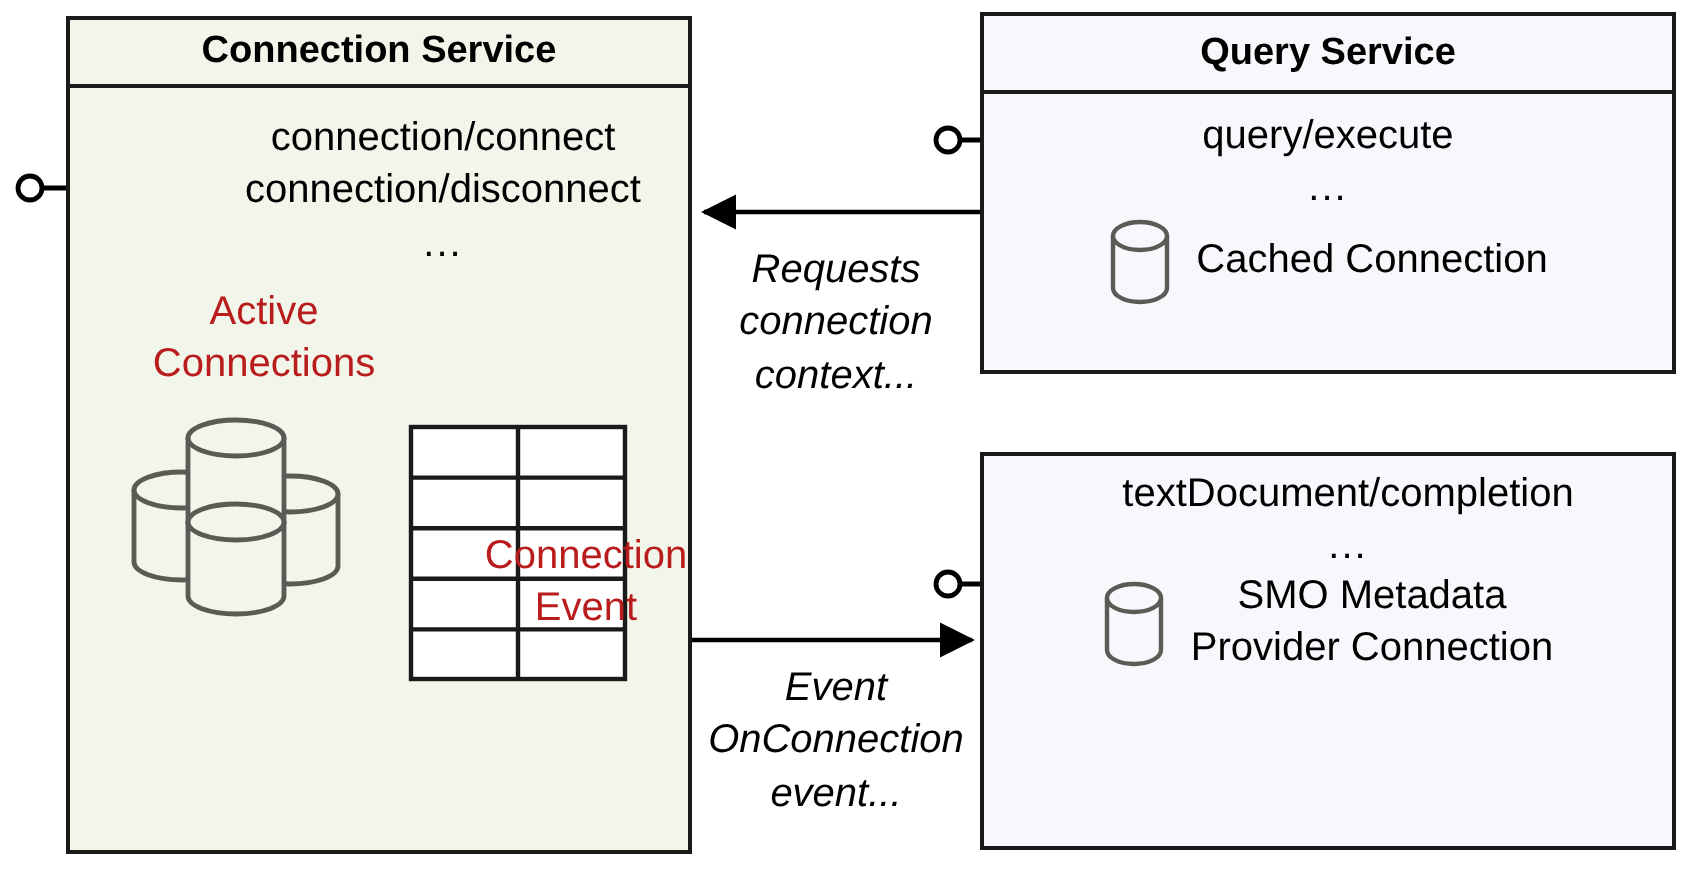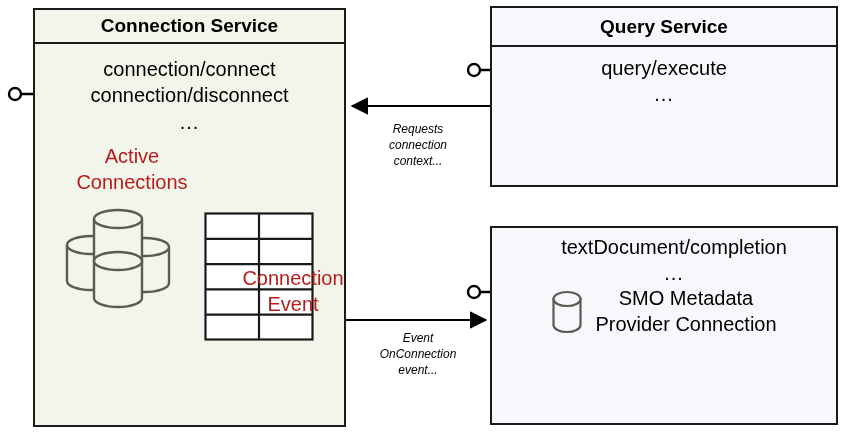--- a/index.html
+++ b/index.html
@@ -85,21 +85,21 @@
 
   
   .ops {
     position: absolute;
     text-align: center;
     color: #000000;
     font-size: 20px;
     line-height: 1.32;
     white-space: nowrap;
   }
-  #cs-ops { left: 0; top: 12px; width: 100%; }
+  #cs-ops { left: 0; top: 12px; width: 100%; padding-left: 32px; }
   #qs-ops { left: 0; top: 8px; width: 100%; }
   #ls-ops { left: 0; top: 6px; width: 100%; margin-left: 10px; }
   .ellipsis { display: block; letter-spacing: 1px; }
 
   
   .inner-label {
     position: absolute;
     text-align: center;
     color: #b91c1c;
     font-size: 20px;
@@ -120,21 +120,21 @@
   }
   #qs-store { left: 0; top: 62px; width: 100%; }
   #ls-store { left: 0; top: 58px; width: 100%; }
   .store-row .caption { text-align: center; }
 
   
   .edge-label {
     position: absolute;
     text-align: center;
     font-style: italic;
-    font-size: 12px;
+    font-size: 20px;
     line-height: 1.32;
     color: #000000;
     white-space: nowrap;
   }
   #label-requests { left: 352px; top: 122px; width: 132px; }
   #label-sent { left: 352px; top: 331px; width: 132px; }
 </style>
 </head>
 <body>
 
@@ -227,20 +227,29 @@
 
   <div class="box" id="query-service">
     <div class="hdr">Query Service</div>
     <div class="body">
 
       <div class="ops" id="qs-ops">
         <span>query/execute</span>
         <span class="ellipsis">...</span>
       </div>
 
+      <div class="store-row" id="qs-store">
+        <svg style="width:32px;height:44px;flex:none;" viewBox="0 0 32 44">
+          <g fill="#f7f8fb" stroke="#595b54" stroke-width="2.2" stroke-linejoin="round">
+            <path d="M 2.5 9 L 2.5 35 a 13.5 7 0 0 0 27 0 L 29.5 9 z"></path>
+            <ellipse cx="16" cy="9" rx="13.5" ry="7"></ellipse>
+          </g>
+        </svg>
+        <span class="caption">Cached Connection</span>
+      </div>
 
     </div>
   </div>
 
   <div class="box" id="language-service">
     <div class="body">
 
       <div class="ops" id="ls-ops">
         <span>textDocument/completion</span>
         <span class="ellipsis">...</span>

